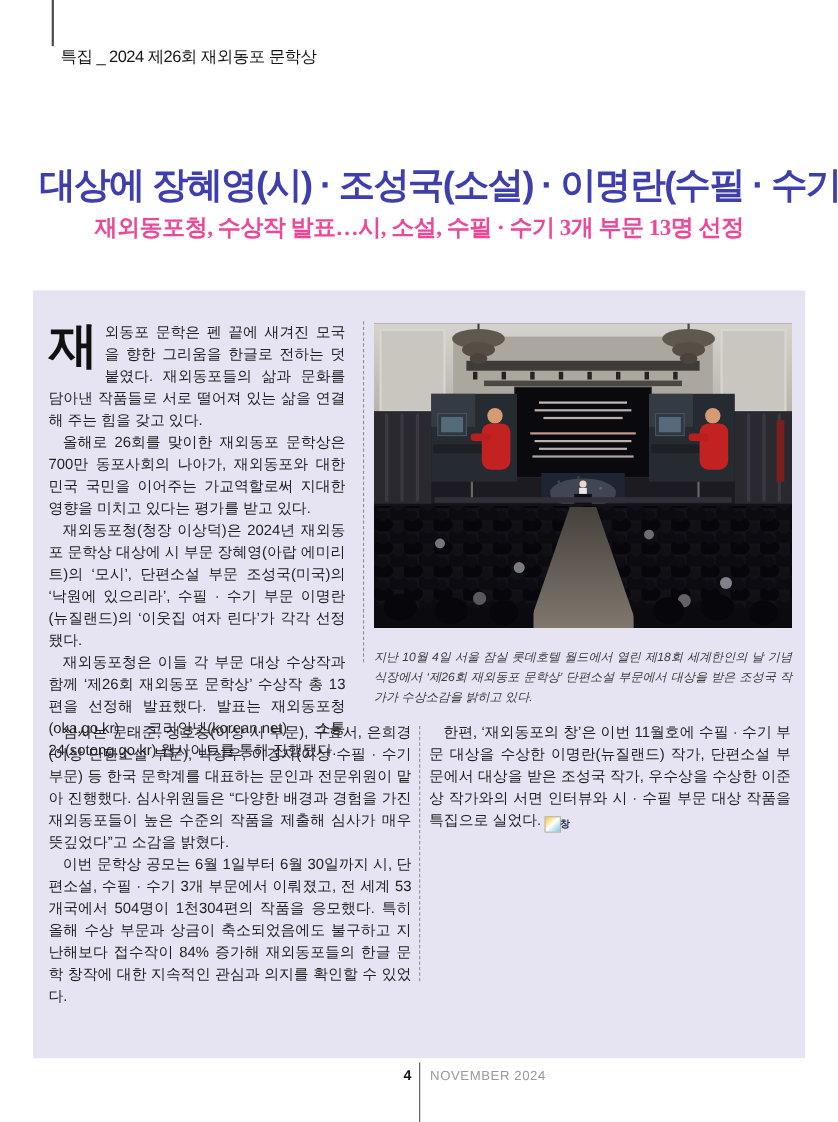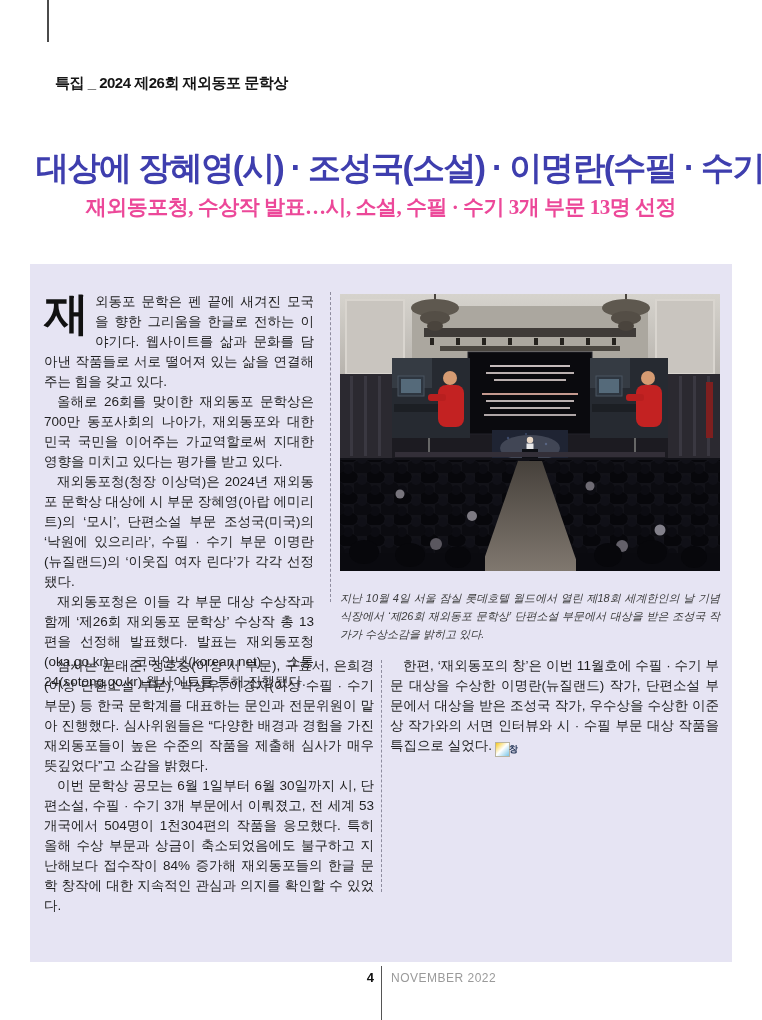--- a/index.html
+++ b/index.html
@@ -2,21 +2,21 @@
 <html><head>
 <meta charset="utf-8">
 <style>
   html,body{margin:0;padding:0;}
   body{
     width:762px;height:1020px;position:relative;background:#ffffff;
     font-family:"Liberation Sans","DejaVu Sans",sans-serif;overflow:hidden;color:#222;
   }
   
   .section-rule{position:absolute;left:47px;top:0;width:2px;height:42px;background:#4b4b4b;}
-  .section-label{position:absolute;left:55px;top:42px;font-size:15px;font-weight:bold;color:#161616;letter-spacing:-0.5px;white-space:nowrap;margin-top:32px;}
+  .section-label{position:absolute;left:55px;top:42px;font-size:15px;font-weight:normal;color:#161616;letter-spacing:-0.5px;white-space:nowrap;}
   
   .page-title{position:absolute;left:0;right:0;top:124px;text-align:left;font-size:33px;font-weight:700;color:#3e3eae;letter-spacing:-1.5px;white-space:nowrap;padding-left:36px;}
   .page-subtitle{position:absolute;left:0;right:0;top:176px;text-align:center;font-family:"Liberation Serif","DejaVu Serif",serif;font-size:21px;color:#ec4899;letter-spacing:-0.5px;white-space:nowrap;}
   
   .content-box{position:absolute;left:30px;top:264px;width:702px;height:698px;background:#e6e4f3;}
   .col{position:absolute;font-size:13.5px;line-height:20px;text-align:justify;color:#1f1f1f;}
   .col-top-left{left:14px;top:28px;width:270px;}
   .col-bottom-left{left:14px;top:392px;width:330px;}
   .col-bottom-right{left:360px;top:392px;width:329px;}
   .para{margin:0;}
@@ -40,21 +40,21 @@
 
 <div class="section-rule"></div>
 <div class="section-label">특집 _ 2024 제26회 재외동포 문학상</div>
 
 <h1 class="page-title">대상에 장혜영(시) · 조성국(소설) · 이명란(수필 · 수기)</h1>
 <h2 class="page-subtitle">재외동포청, 수상작 발표…시, 소설, 수필 · 수기 3개 부문 13명 선정</h2>
 
 <div class="content-box">
 
   <div class="col col-top-left">
-    <p class="para"><span class="drop-cap">재</span><span>외동포 문학은 펜 끝에 새겨진 모국을 향한 그리움을 한글로 전하는 이야기다. 웹사이트를 삶과 문화를 담아낸 작품들로 서로 떨어져 있는 삶을 연결해 주는 힘을 갖고 있다.</span></p>
+    <p class="para"><span class="drop-cap">재</span><span>외동포 문학은 펜 끝에 새겨진 모국을 향한 그리움을 한글로 전하는 덧붙였다. 재외동포들의 삶과 문화를 담아낸 작품들로 서로 떨어져 있는 삶을 연결해 주는 힘을 갖고 있다.</span></p>
     <p class="para para-indent">올해로 26회를 맞이한 재외동포 문학상은 700만 동포사회의 나아가, 재외동포와 대한민국 국민을 이어주는 가교역할로써 지대한 영향을 미치고 있다는 평가를 받고 있다.</p>
     <p class="para para-indent">재외동포청(청장 이상덕)은 2024년 재외동포 문학상 대상에 시 부문 장혜영(아랍 에미리트)의 ‘모시’, 단편소설 부문 조성국(미국)의 ‘낙원에 있으리라’, 수필 · 수기 부문 이명란(뉴질랜드)의 ‘이웃집 여자 린다’가 각각 선정됐다.</p>
     <p class="para para-indent">재외동포청은 이들 각 부문 대상 수상작과 함께 ‘제26회 재외동포 문학상’ 수상작 총 13편을 선정해 발표했다. 발표는 재외동포청(oka.go.kr) · 코리안넷(korean.net) · 소통24(sotong.go.kr) 웹사이트를 통해 진행됐다.</p>
   </div>
 
   <div class="divider-v divider-top"></div>
 
   <svg class="photo" viewBox="0 0 380 277" preserveAspectRatio="none">
     <defs>
       <linearGradient id="gCeil" x1="0" y1="0" x2="0" y2="1">
@@ -202,13 +202,13 @@
   <div class="divider-v divider-bottom"></div>
 
   <div class="col col-bottom-right">
     <p class="para para-indent"><span>한편, ‘재외동포의 창’은 이번 11월호에 수필 · 수기 부문 대상을 수상한 이명란(뉴질랜드) 작가, 단편소설 부문에서 대상을 받은 조성국 작가, 우수상을 수상한 이준상 작가와의 서면 인터뷰와 시 · 수필 부문 대상 작품을 특집으로 실었다.</span><span class="end-mark">창</span></p>
   </div>
 
 </div>
 
 <div class="footer-page">4</div>
 <div class="footer-rule"></div>
-<div class="footer-issue">NOVEMBER 2022</div>
+<div class="footer-issue">NOVEMBER 2024</div>
 
 </body></html>

